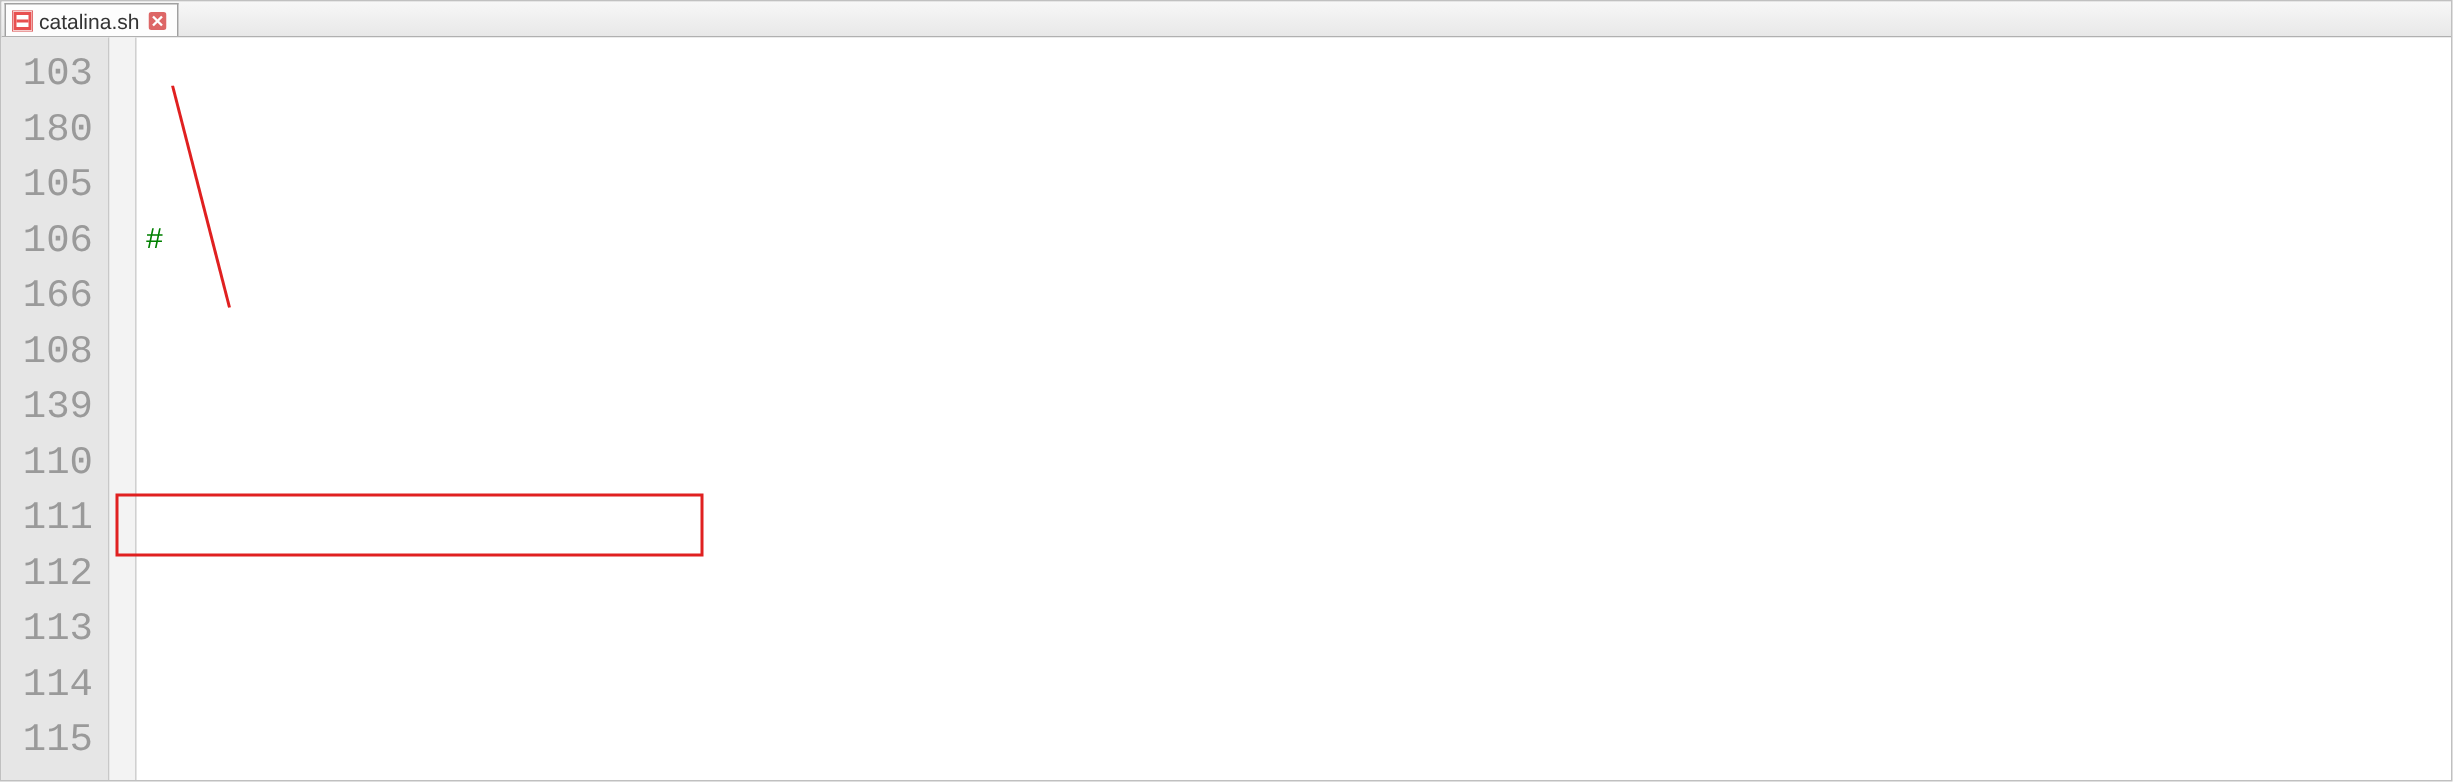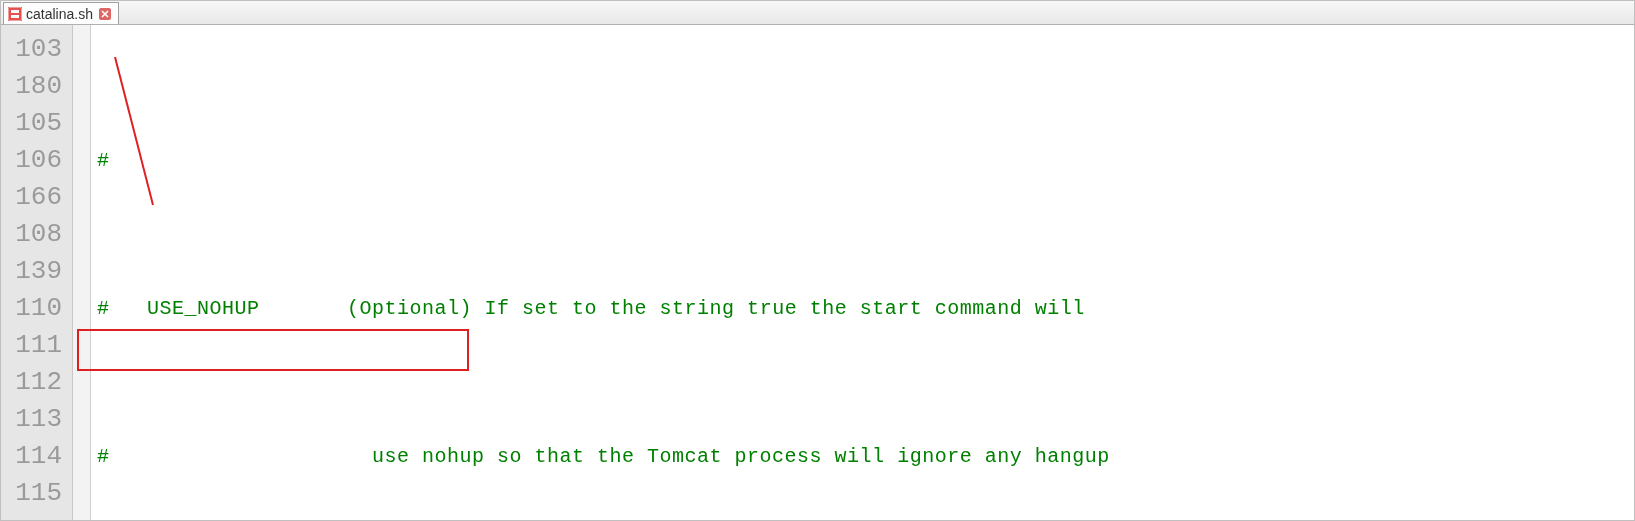--- a/index.html
+++ b/index.html
@@ -139,23 +139,21 @@
       <div>112</div>
       <div>113</div>
       <div>114</div>
       <div>115</div>
     </div>
   <div class="margin-strip"></div>
   <div class="code">
 
     <div class="code-line"><span class="comment">#</span></div>
 
-    <div class="code-line"><span class="comment"><span>#   </span><span>USE_NOHUP</span><span>       (Optional) If set to the string true the start command will</span></span></div>
 
-    <div class="code-line"><span class="comment">#                     use nohup so that the Tomcat process will ignore any hangup</span></div>
 
     
 
     
 
     
 
     
 
     

